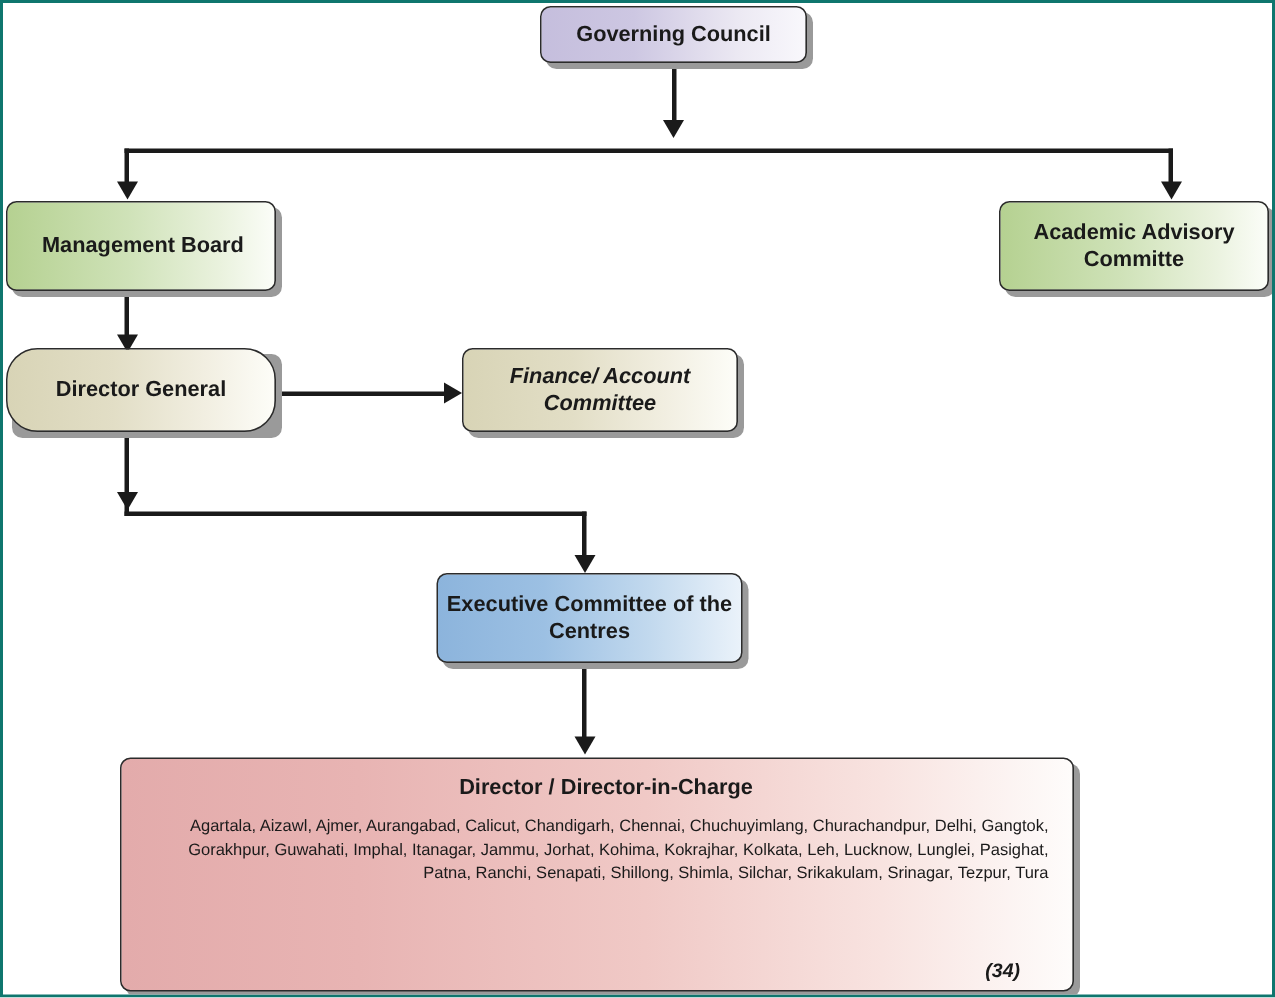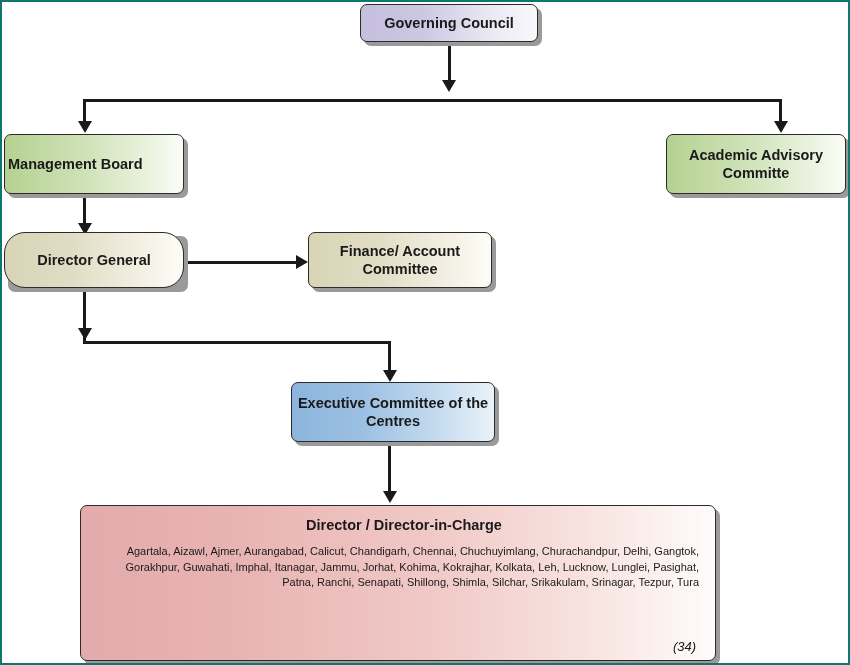--- a/index.html
+++ b/index.html
@@ -97,24 +97,24 @@
     margin-bottom: 11px;
   }
   #directors-list {
     text-align: right;
     font-size: 11px;
     line-height: 1.42;
     font-weight: normal;
   }
   #directors-count {
     position: absolute;
-    right: 19px;
+    right: 35px;
     bottom: 6px;
     font-style: italic;
-    font-weight: normal;
+    font-weight: bold;
     font-size: 13px;
   }
 </style>
 </head>
 <body>
 
 <div id="page">
 
   <div class="line-v" style="left:446px; top:42px; height:38px;"></div>
   <div class="arrow-down" style="left:440px; top:78px;"></div>
@@ -147,33 +147,33 @@
   <div class="shadow" style="left:668px; top:136px; width:180px; height:60px;"></div>
   <div class="shadow" style="left:6px; top:234px; width:180px; height:56px;"></div>
   <div class="shadow" style="left:310px; top:234px; width:184px; height:56px;"></div>
   <div class="shadow" style="left:293px; top:384px; width:204px; height:60px;"></div>
   <div class="shadow" style="left:82px; top:507px; width:636px; height:156px;"></div>
 
   <div class="node grad-purple" style="left:358px; top:2px; width:178px; height:38px;">
     <span>Governing Council</span>
   </div>
 
-  <div class="node grad-green2" style="left:2px; top:132px; width:180px; height:60px; justify-content:flex-start; padding-left:3px;">
+  <div class="node grad-green2" style="left:2px; top:132px; width:180px; height:60px; justify-content:flex-start; padding-left:23px;">
     <span>Management Board</span>
   </div>
 
   <div class="node grad-green2" style="left:664px; top:132px; width:180px; height:60px;">
     <span>Academic Advisory Committe</span>
   </div>
 
   <div class="node grad-khaki" style="left:2px; top:230px; width:180px; height:56px;border-radius:21px;">
     <span>Director General</span>
   </div>
 
-  <div class="node grad-khaki" style="left:306px; top:230px; width:184px; height:56px;">
+  <div class="node grad-khaki" style="left:306px; top:230px; width:184px; height:56px;font-style:italic;">
     <span>Finance/ Account Committee</span>
   </div>
 
   <div class="node grad-blue" style="left:289px; top:380px; width:204px; height:60px;">
     <span>Executive Committee of the Centres</span>
   </div>
 
   <div id="directors-box" class="grad-pink">
     <div id="directors-title">Director / Director-in-Charge</div>
     <div id="directors-list">Agartala, Aizawl, Ajmer, Aurangabad, Calicut, Chandigarh, Chennai, Chuchuyimlang, Churachandpur, Delhi, Gangtok, Gorakhpur, Guwahati, Imphal, Itanagar, Jammu, Jorhat, Kohima, Kokrajhar, Kolkata, Leh, Lucknow, Lunglei, Pasighat, Patna, Ranchi, Senapati, Shillong, Shimla, Silchar, Srikakulam, Srinagar, Tezpur, Tura</div>

